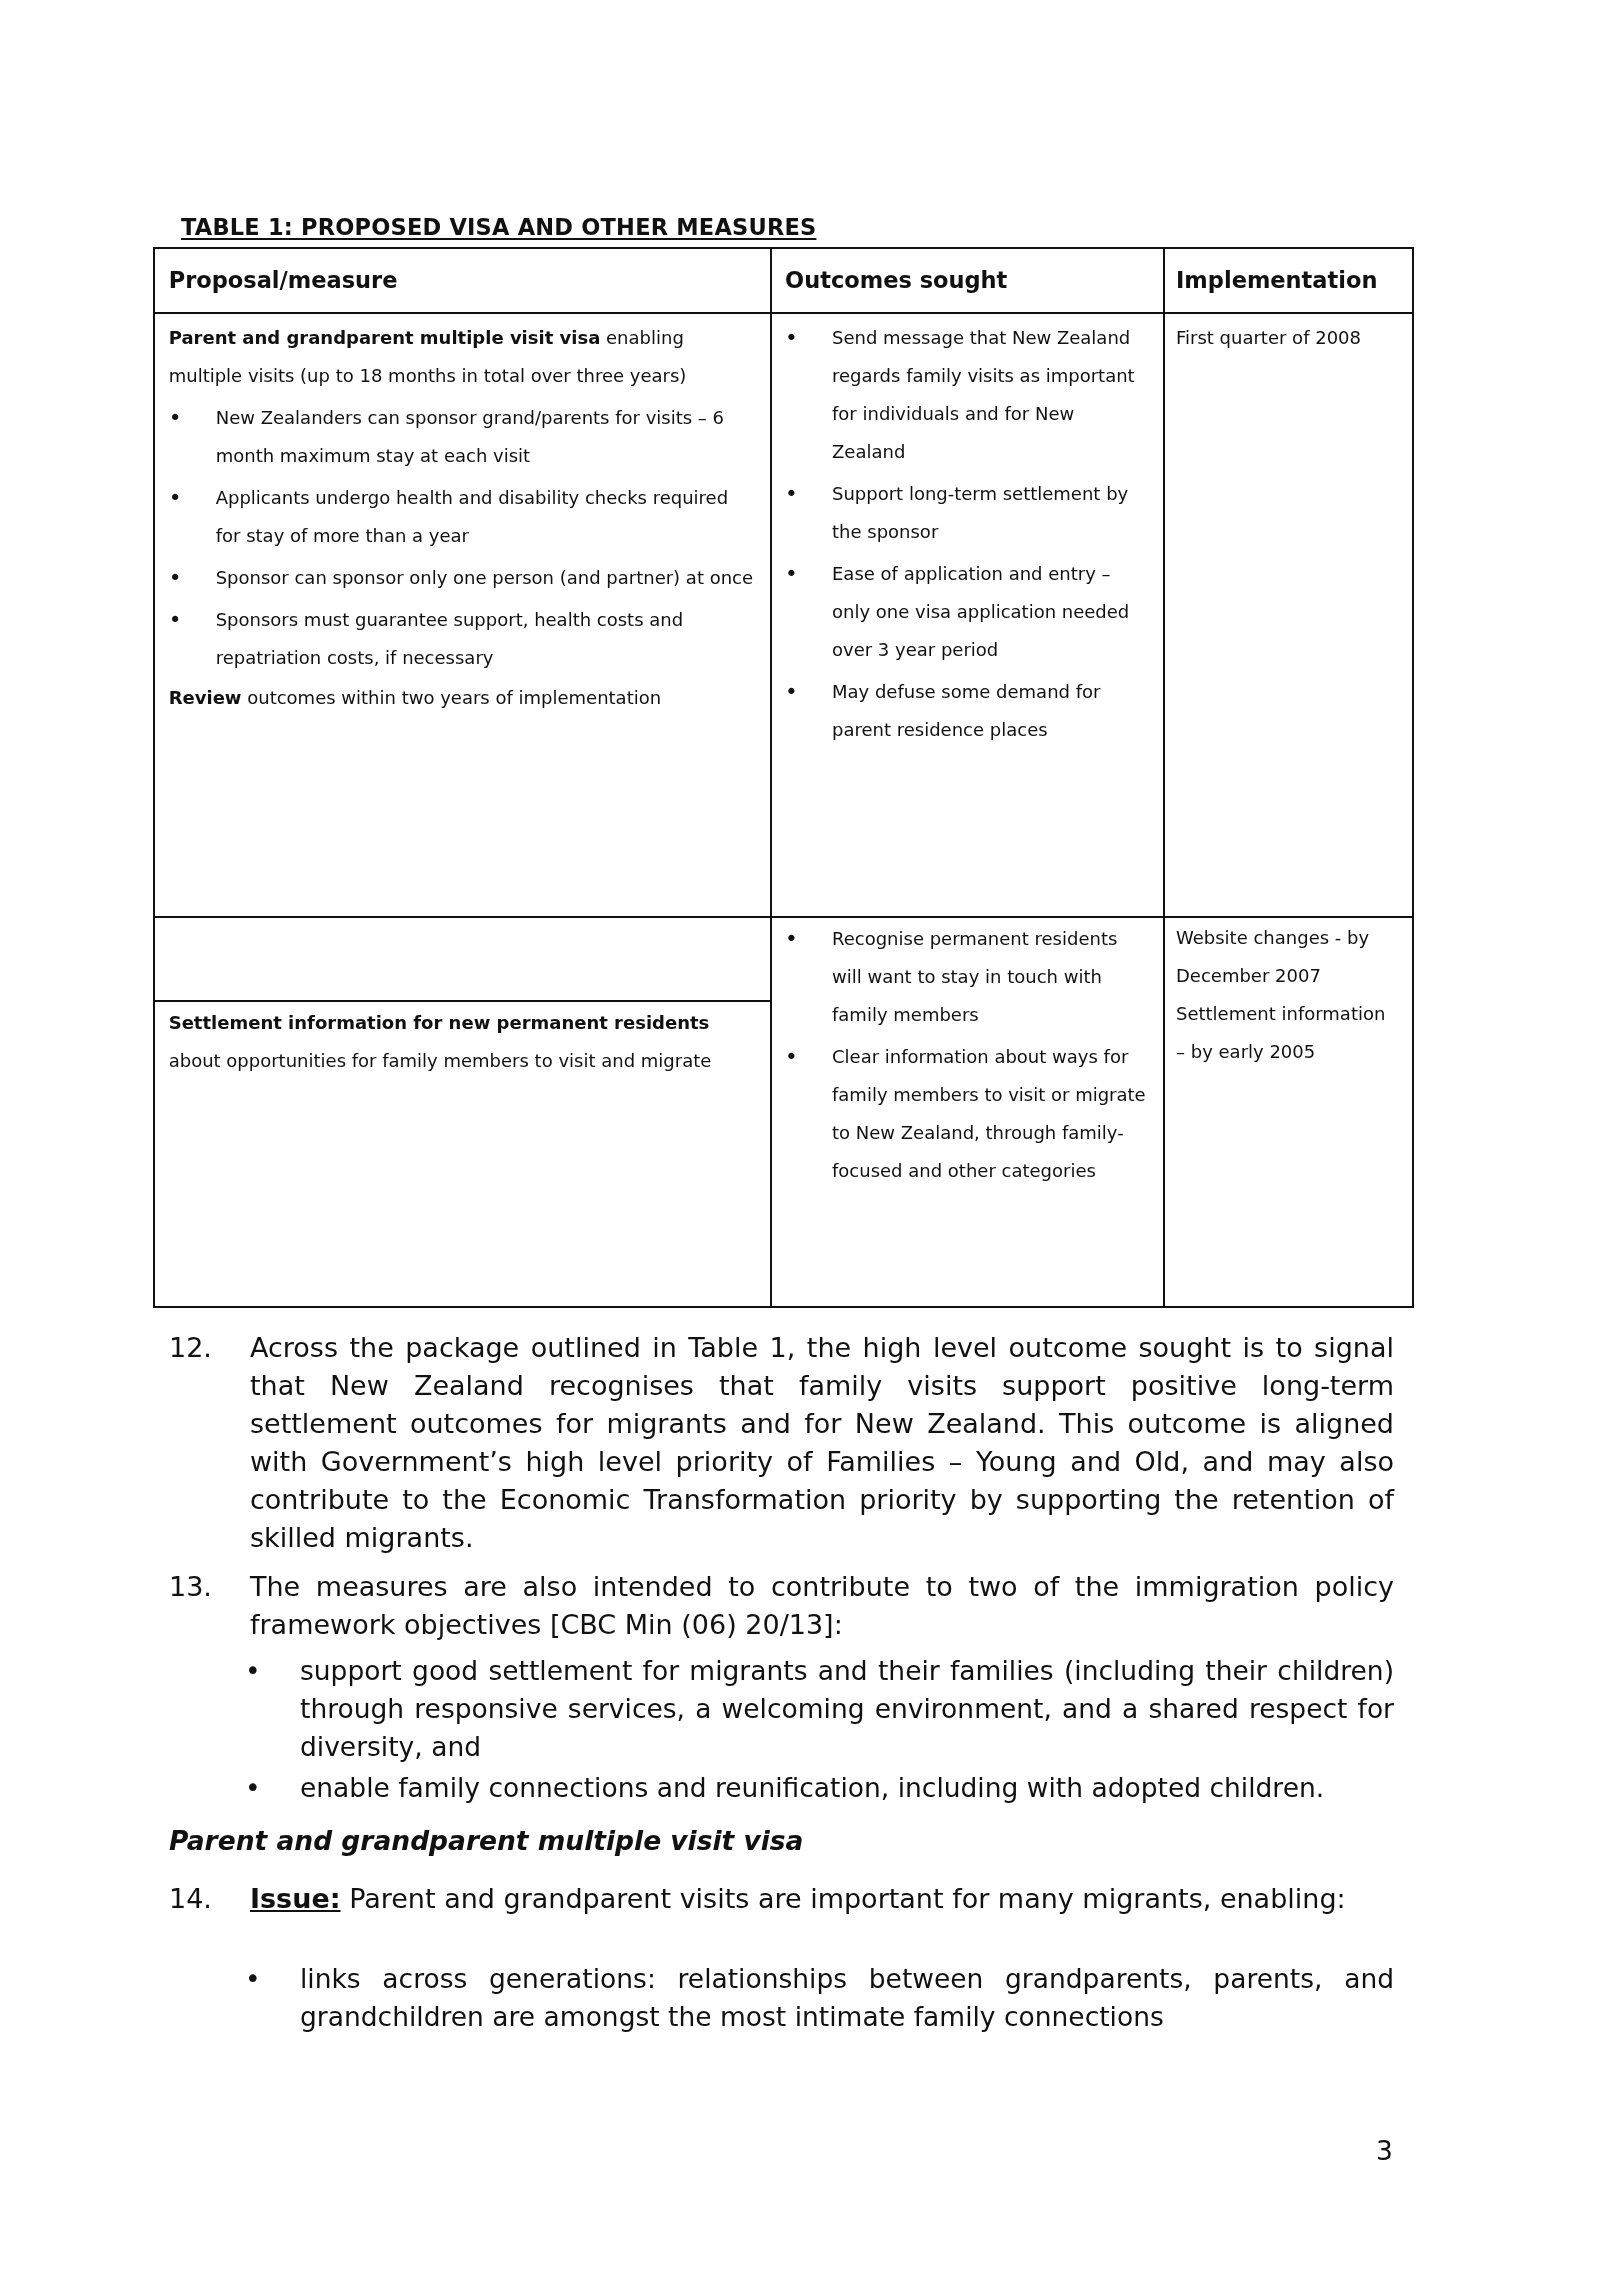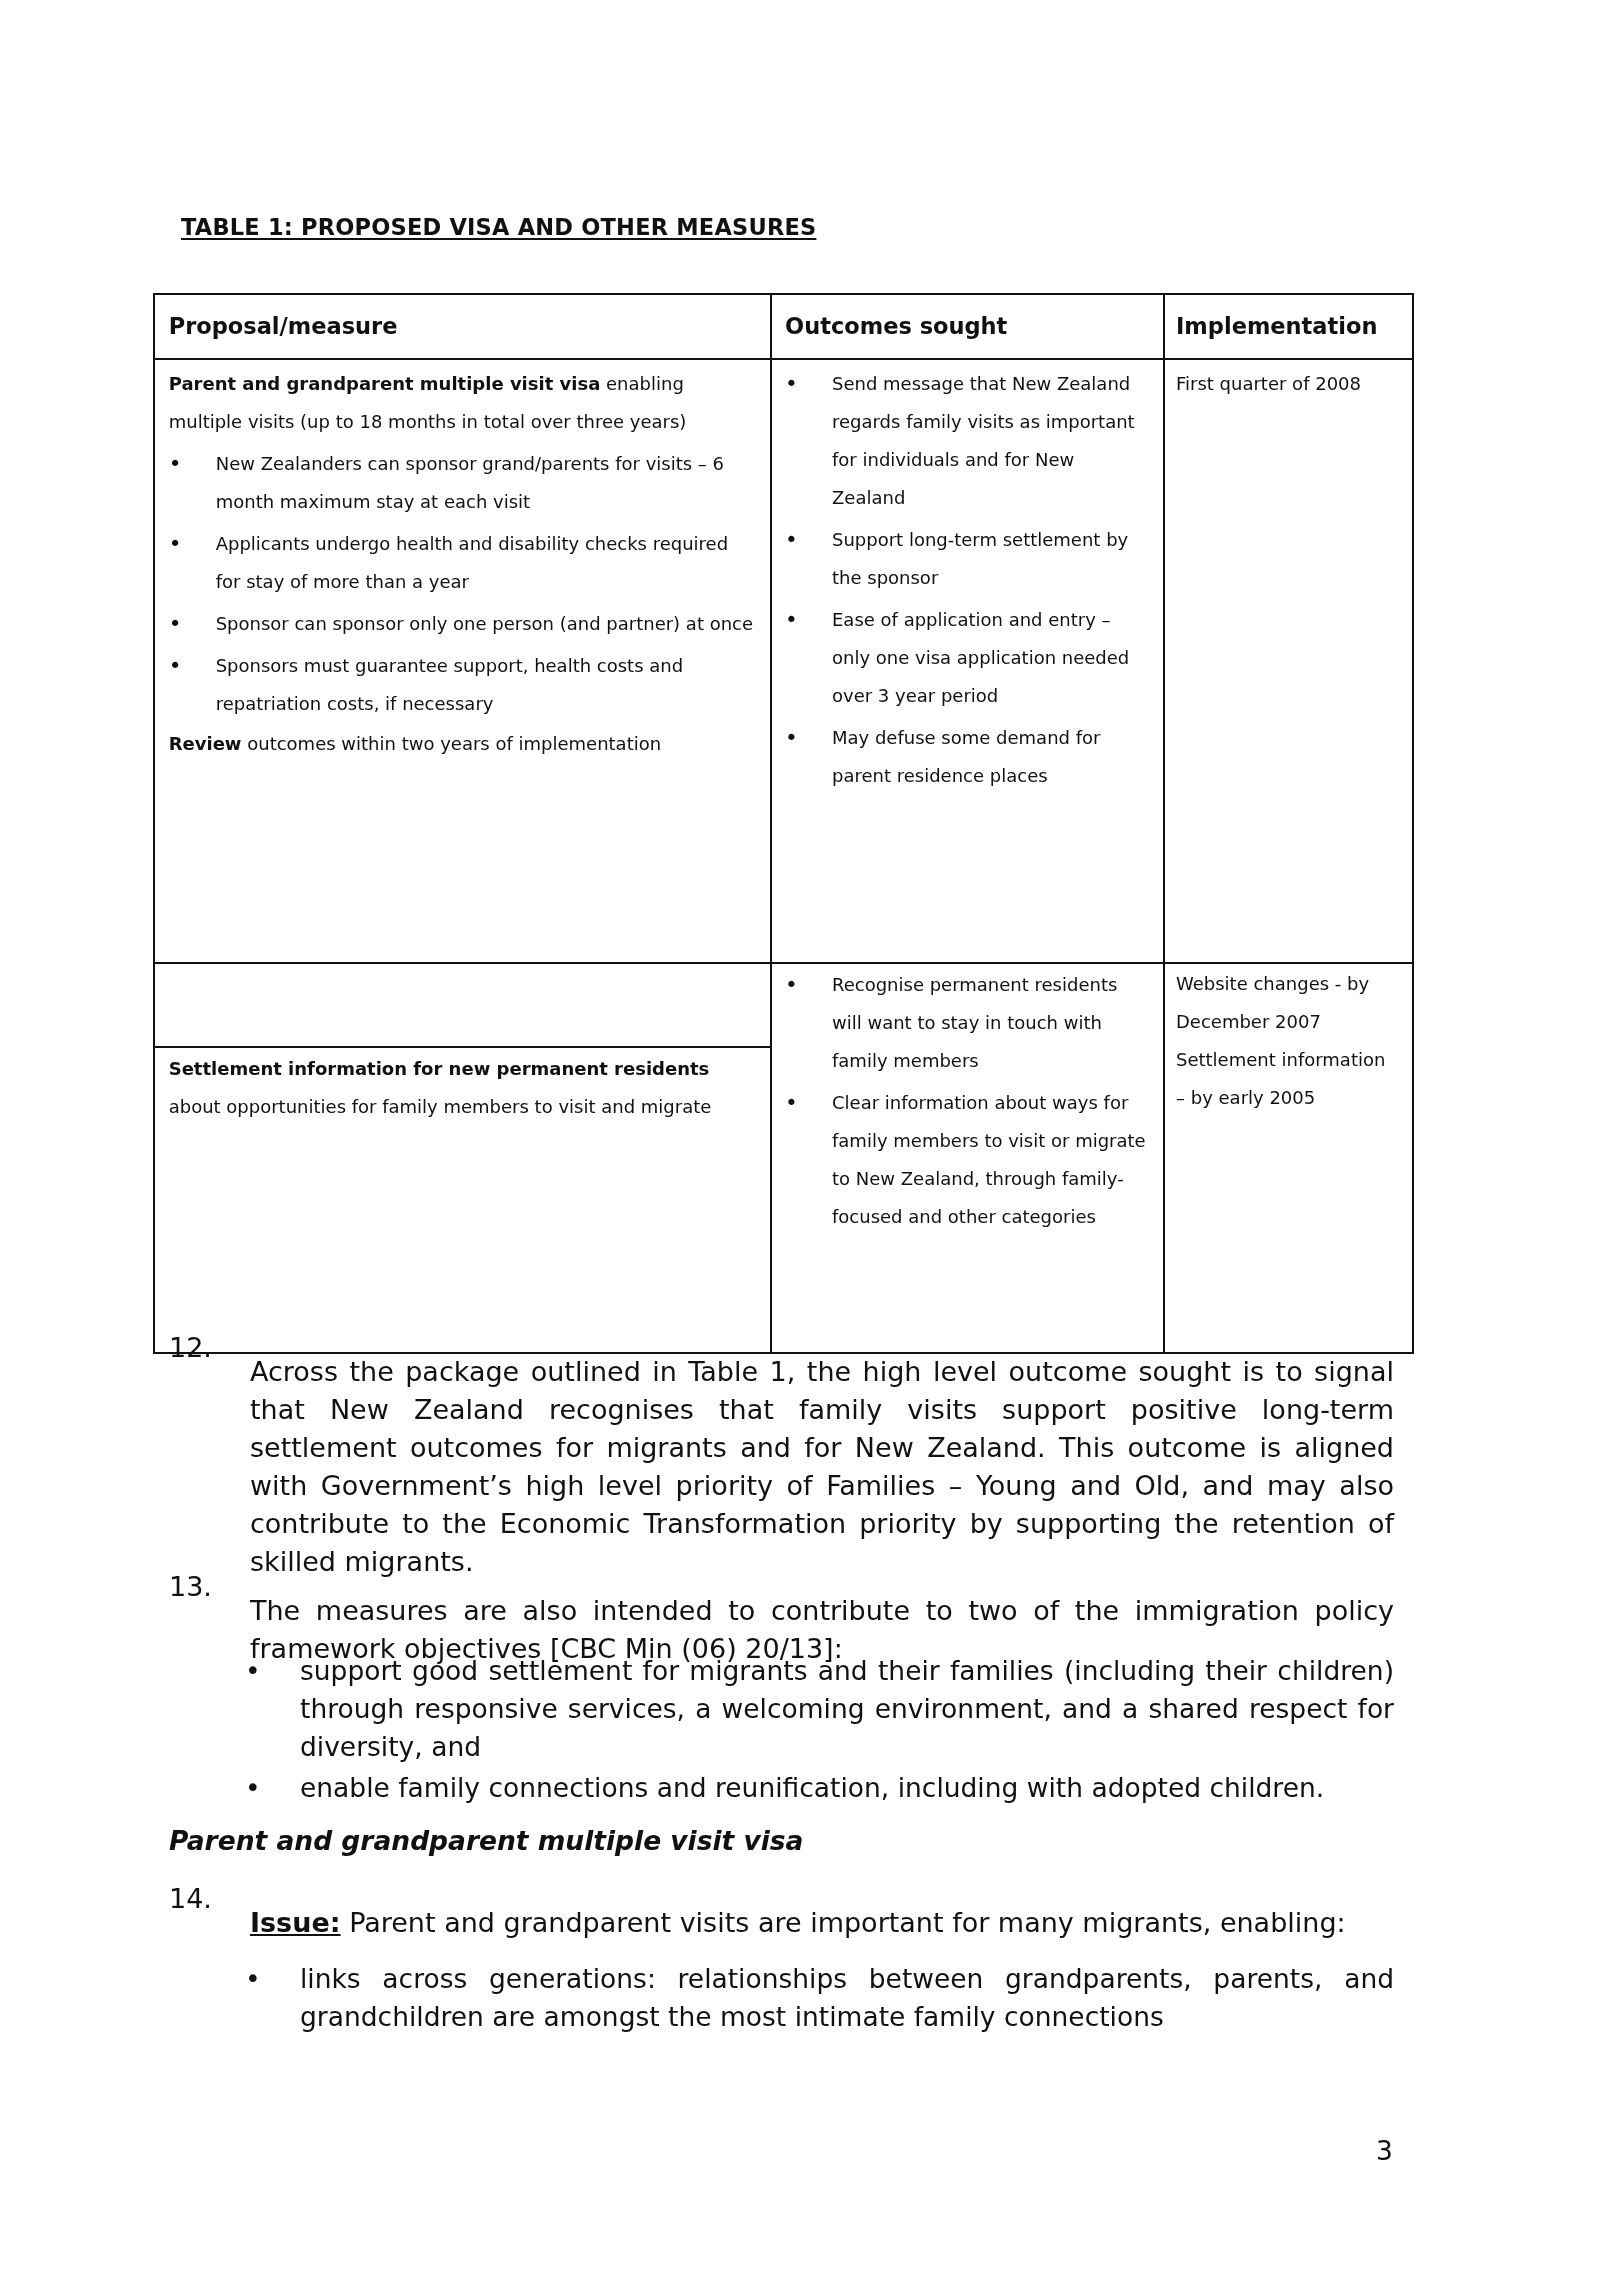--- a/index.html
+++ b/index.html
@@ -2,33 +2,33 @@
 <html><head>
 <meta charset="utf-8">
 <style>
   html, body { margin:0; padding:0; background:#ffffff; }
   body { width:1600px; height:2290px; position:relative; overflow:hidden;
          font-family:"DejaVu Sans", "Liberation Sans", sans-serif; color:#111; }
   .abs { position:absolute; }
   .table-title { left:167px; top:214px; font-weight:bold; font-size:22.5px; letter-spacing:0.2px;
                  text-decoration:underline; text-underline-offset:2.9px;margin-left:14px; }
   .tbl { position:absolute; left:153px; top:247px; width:1261px; height:1061px;
-         border:2px solid #111; box-sizing:border-box;margin-top:46px; }
+         border:2px solid #111; box-sizing:border-box; }
   .vline { position:absolute; top:0; bottom:0; width:0; border-left:2px solid #111; }
   .hline { position:absolute; height:0; border-top:2px solid #111; }
   .cell { position:absolute; font-size:18px; line-height:38px; }
   .hdr { font-weight:bold; font-size:22.5px; }
   .cell ul { margin:0; padding:0; list-style:none; }
   .cell li { position:relative; padding-left:47px; margin-top:3.9px; }
   .cell li::before { content:"\2022"; position:absolute; left:0; top:0; font-size:21.6px; }
   .c2 li { padding-left:47px; }
   b { font-weight:bold; }
   .para { position:absolute; left:169px; width:1225px; font-size:27px; line-height:38px; text-align:justify; }
   .para .num { position:absolute; left:0; top:0; }
-  .para .txt { margin-left:81px; display:block;margin-top:24px; }
+  .para .txt { margin-left:81px; display:block; }
   .bul { position:absolute; left:245px; width:1149px; font-size:26.5px; line-height:38px; text-align:justify; }
   .bul .dot { position:absolute; left:0; top:0; }
   .bul .txt { display:block; margin-left:55px; }
   .subhead { position:absolute; left:169px; top:1825px; font-size:26.5px; font-weight:bold; font-style:italic; }
   .issue { font-weight:bold; text-decoration:underline; }
   .pagenum { position:absolute; left:1376px; top:2135px; font-size:26.5px; }
 </style>
 </head>
 <body>
 

